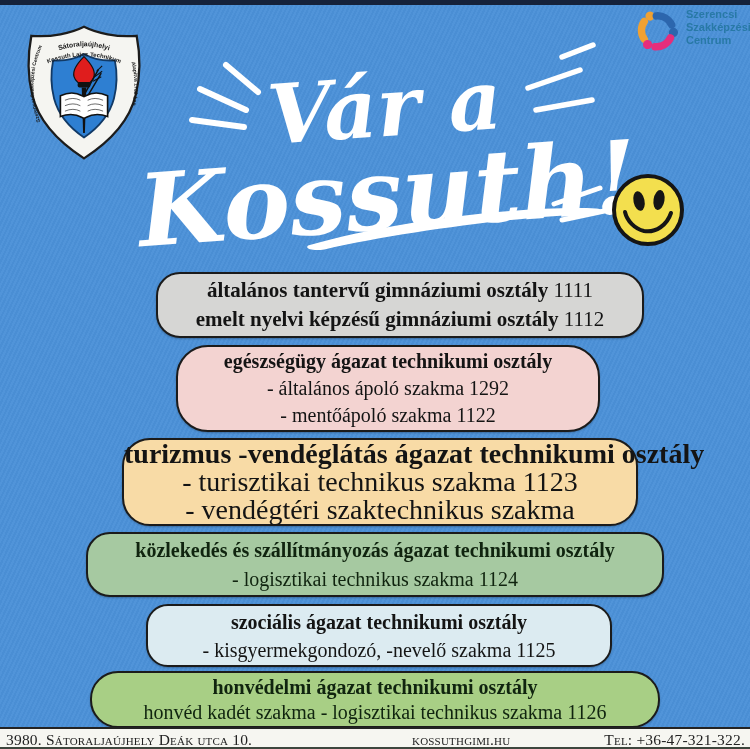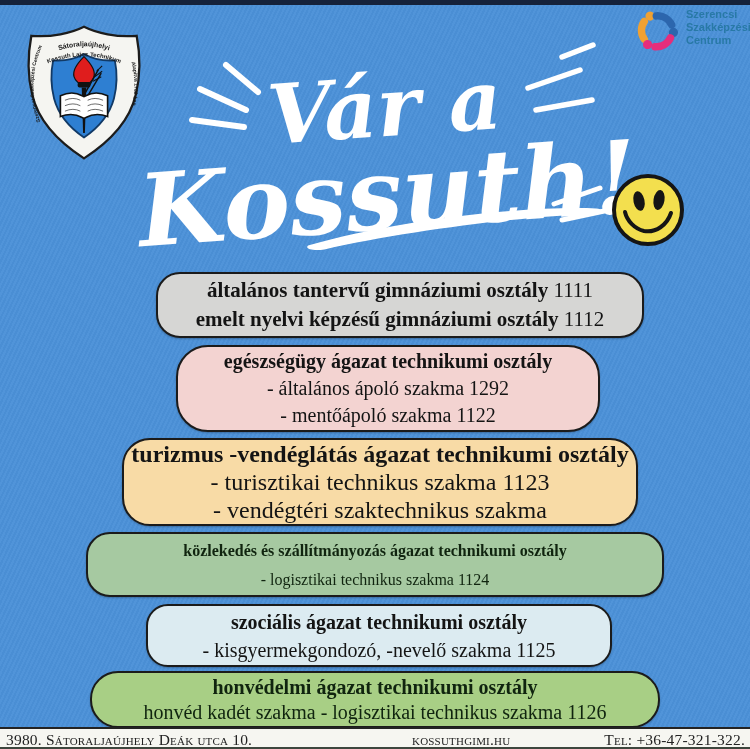--- a/index.html
+++ b/index.html
@@ -23,22 +23,22 @@
   
   .smiley{position:absolute;left:609px;top:171px;width:78px;height:78px;}
   
   .card{position:absolute;border:2px solid #1b1b1b;display:flex;flex-direction:column;
     justify-content:center;text-align:center;color:#141414;
     box-shadow:0 1px 2px rgba(0,0,0,0.25);}
   .card-line{white-space:nowrap;}
   .card-line .b{font-weight:bold;}
   .card-1{left:140px;top:272px;width:484px;height:62px;border-radius:24px;font-size:21px;line-height:29px;margin-left:16px;}
   .card-2{left:176px;top:345px;width:420px;height:83px;border-radius:32px;font-size:20px;line-height:27px;}
-  .card-3{left:122px;top:438px;width:512px;height:84px;border-radius:28px;font-size:24px;line-height:28px;}
-  .card-4{left:86px;top:532px;width:574px;height:61px;border-radius:24px;font-size:16px;line-height:29px;color:#10240f;}
+  .card-3{left:122px;top:438px;width:512px;height:84px;border-radius:28px;font-size:28px;line-height:28px;}
+  .card-4{left:86px;top:532px;width:574px;height:61px;border-radius:24px;font-size:20px;line-height:29px;color:#10240f;}
   .card-5{left:146px;top:604px;width:462px;height:59px;border-radius:22px;font-size:20px;line-height:28px;}
   .card-6{left:90px;top:671px;width:566px;height:53px;border-radius:28px;font-size:20px;line-height:25px;color:#10240f;}
   
   .footer{position:absolute;left:0;bottom:0;width:100%;height:20px;background:#f6f6f1;
     border-top:2px solid #232323;box-sizing:content-box;}
   .footer span{position:absolute;top:1px;font-variant:small-caps;font-weight:normal;
     font-size:15.5px;color:#222;letter-spacing:0.2px;line-height:19px;white-space:nowrap;}
   .f-address{left:6px;}
   .f-site{left:412px;}
   .f-phone{right:5px;}

